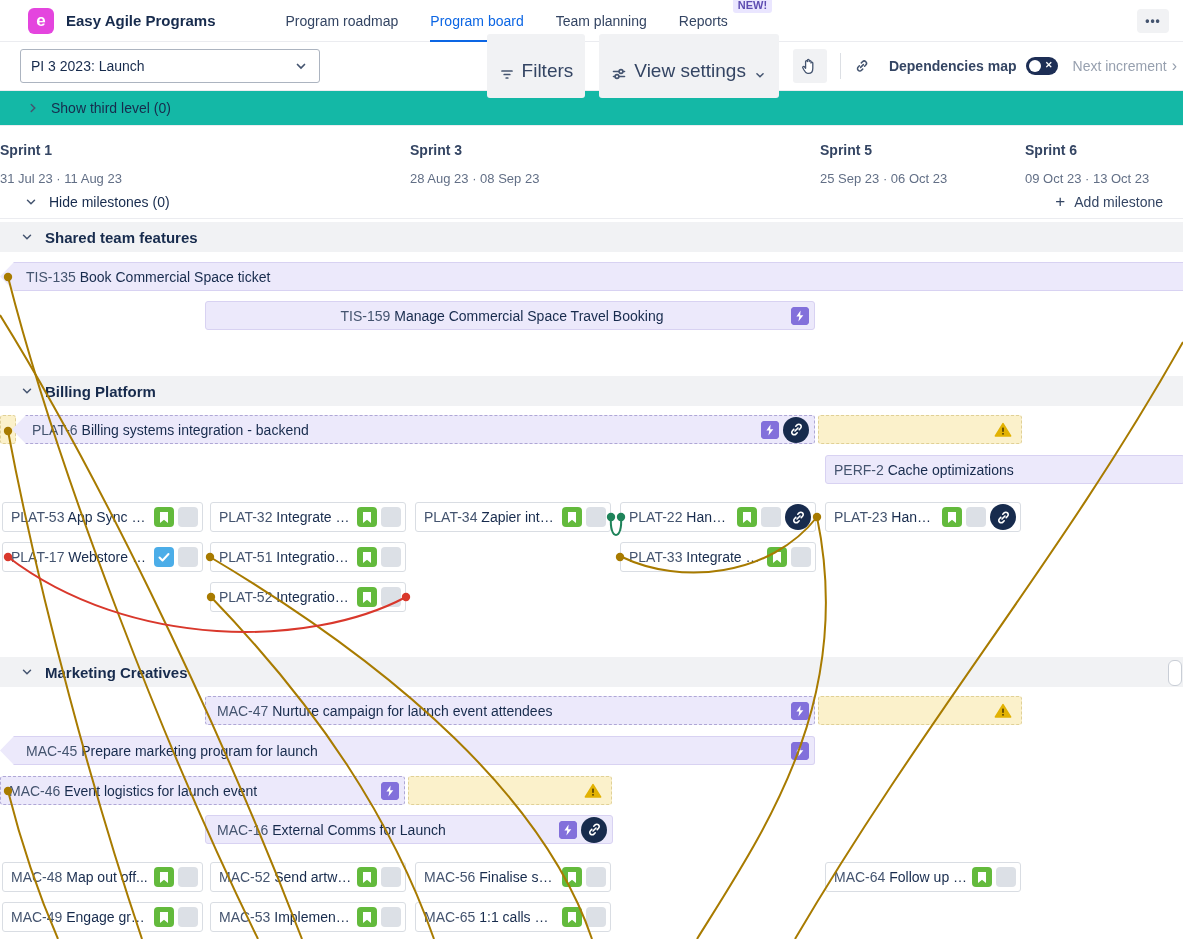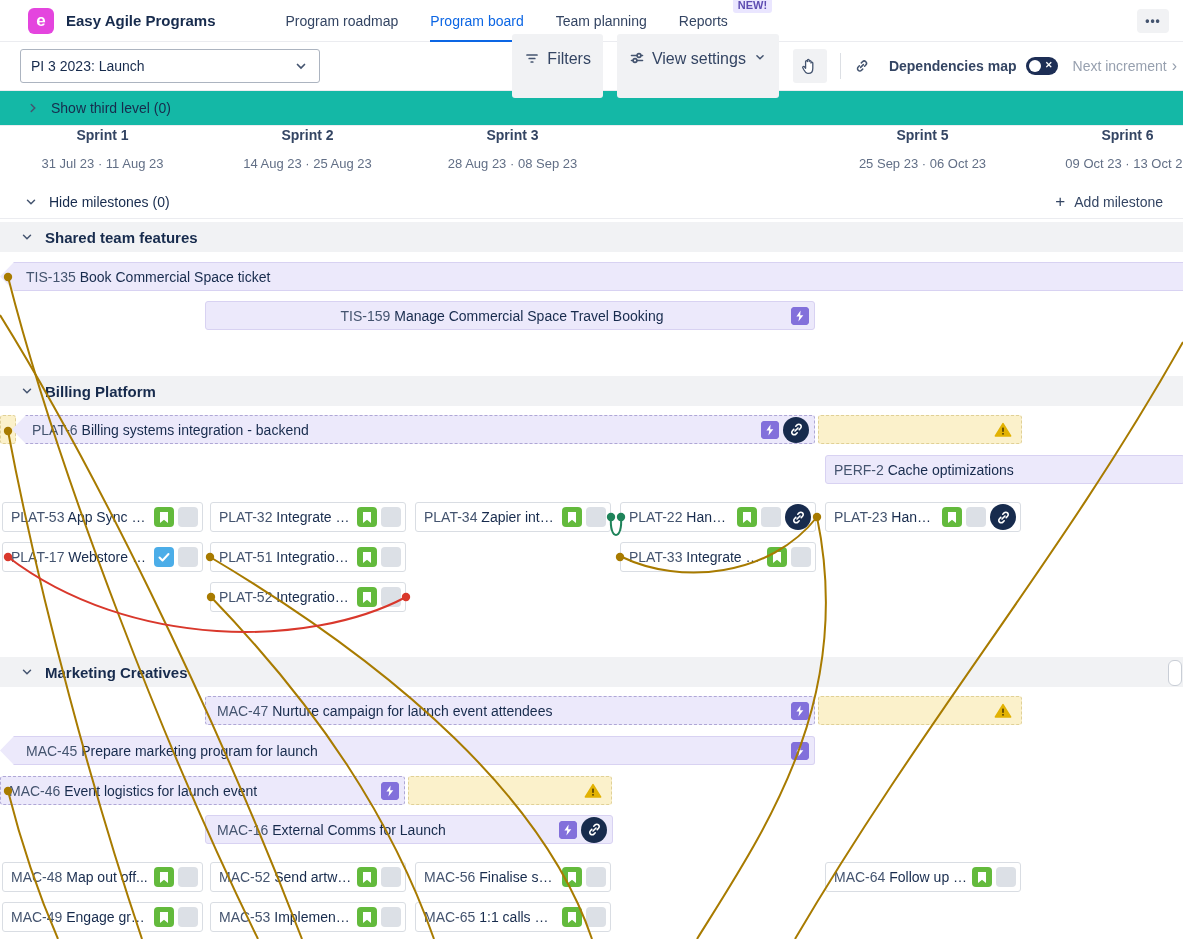--- a/index.html
+++ b/index.html
@@ -17,40 +17,40 @@
   .badge{position:absolute;left:calc(100% + 5px);top:-3px;background:#EAE6FF;color:#5E4DB2;
          font-size:11px;font-weight:700;padding:1px 5px;border-radius:3px;line-height:14px}
   .more{margin-left:auto;margin-right:14px;background:#F1F2F4;border-radius:4px;min-width:32px;height:24px;
         display:flex;align-items:center;justify-content:center;color:#44546F;font-size:12px;
         letter-spacing:1px;font-weight:700;cursor:pointer}
   
   .toolbar{position:absolute;top:42px;left:0;width:100%;height:49px;border-bottom:1px solid #EBECF0;
            display:flex;align-items:center;box-sizing:border-box;padding:0 4px 0 20px;background:#fff;z-index:40}
   .select{width:300px;height:34px;border:1px solid #ACB4C0;border-radius:3px;display:flex;align-items:center;
           justify-content:space-between;padding:0 10px;box-sizing:border-box;font-size:14px;cursor:pointer}
-  .tbtn{height:32px;background:#F1F2F4;border-radius:3px;display:flex;align-items:flex-start;gap:7px;
-        padding:16px 12px;font-size:16px;font-weight:500;color:#344563;cursor:pointer;white-space:nowrap}
+  .tbtn{height:32px;background:#F1F2F4;border-radius:3px;display:flex;align-items:flex-end;gap:7px;
+        padding:16px 12px;font-size:19px;font-weight:500;color:#344563;cursor:pointer;white-space:nowrap}
   .filters{margin-left:auto}
   .vs{margin-left:14px}
   .handbtn{margin-left:14px;width:34px;height:34px;background:#F1F2F4;border-radius:3px;
            display:flex;align-items:center;justify-content:center;cursor:pointer}
   .vdiv{width:1px;height:26px;background:#DCDFE4;margin:0 13px}
   .deplabel{font-size:14px;font-weight:600;color:#344563;margin-left:19px}
   .toggle{width:32px;height:18px;background:#1D2E55;border-radius:10px;position:relative;margin-left:9px;cursor:pointer}
   .knob{position:absolute;left:3px;top:3px;width:12px;height:12px;background:#fff;border-radius:50%}
   .tx{position:absolute;right:5px;top:3px;color:#fff;font-size:9px;font-weight:700}
   .nextinc{margin-left:15px;margin-right:2px;color:#97A0AF;font-size:14px;display:flex;align-items:center;
            gap:5px;white-space:nowrap;cursor:default}
   .nextchev{font-size:16px;line-height:14px}
   
   .row3{position:absolute;top:91px;left:0;width:100%;height:35px;border-bottom:1px solid #EBECF0;
         display:flex;align-items:center;gap:11px;padding-left:26px;box-sizing:border-box;
         font-size:14px;font-weight:500;color:#172B4D;background:#14b8a6;cursor:pointer}
   .sprintrow{position:absolute;top:126px;left:0;width:100%;height:60px;border-bottom:1px solid #E4E6EA;background:#fff}
-  .scol{position:absolute;top:1px;text-align:center}
+  .scol{position:absolute;top:16px;text-align:left}
   .sname{font-size:14px;font-weight:600;color:#344563}
   .sdates{font-size:13px;color:#626F86;margin-top:13px}
   .msrow{position:absolute;top:186px;left:0;width:100%;height:33px;border-bottom:1px solid #EBECF0;
          display:flex;align-items:center;gap:11px;padding:0 20px 0 24px;box-sizing:border-box;
          font-size:14px;color:#172B4D;background:#fff}
   .msleft{display:flex;align-items:center;gap:11px;cursor:pointer}
   .addms{margin-left:auto;display:flex;align-items:center;gap:9px;color:#344563;font-size:14px;cursor:pointer}
   .plus{font-size:17px;font-weight:500;line-height:14px;color:#344563}
   
   .band{position:absolute;left:0;width:1183px;height:30px;background:#F1F2F4;display:flex;align-items:center;
@@ -175,24 +175,20 @@
         </svg>
       </span>
     <span>Show third level (0)</span>
   </div>
 
   <div class="sprintrow" id="sprintRow">
       <div class="scol" style="left: 0px; width: 205px;">
         <div class="sname">Sprint 1</div>
         <div class="sdates">31 Jul 23 · 11 Aug 23</div>
       </div>
-      <div class="scol" style="left: 205px; width: 205px;">
-        <div class="sname">Sprint 2</div>
-        <div class="sdates">14 Aug 23 · 25 Aug 23</div>
-      </div>
       <div class="scol" style="left: 410px; width: 205px;">
         <div class="sname">Sprint 3</div>
         <div class="sdates">28 Aug 23 · 08 Sep 23</div>
       </div>
       <div class="scol" style="left: 820px; width: 205px;">
         <div class="sname">Sprint 5</div>
         <div class="sdates">25 Sep 23 · 06 Oct 23</div>
       </div>
       <div class="scol" style="left: 1025px; width: 205px;">
         <div class="sname">Sprint 6</div>

